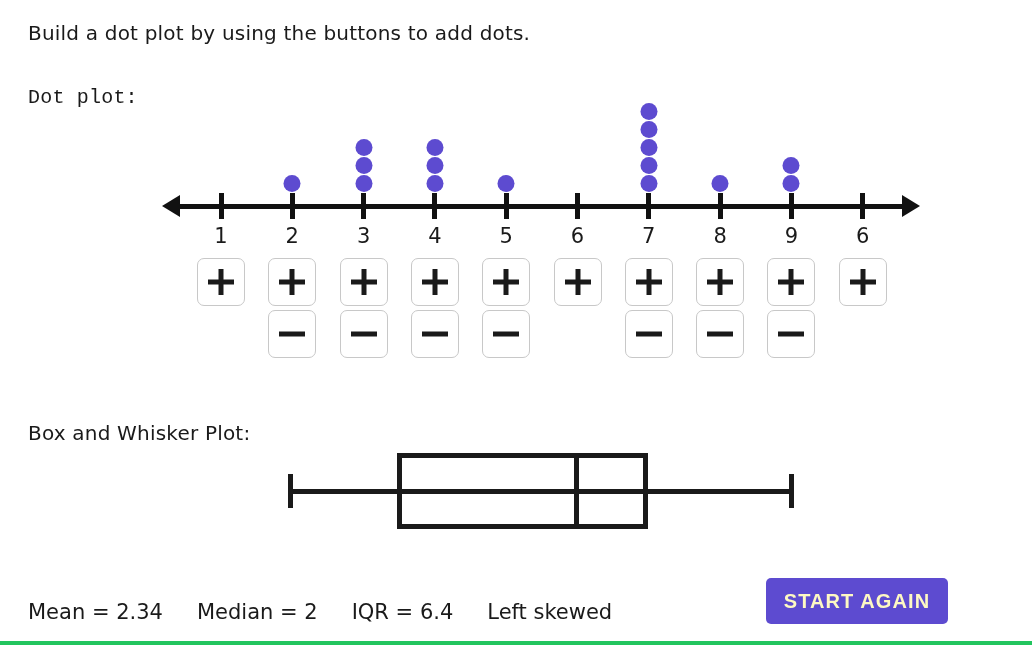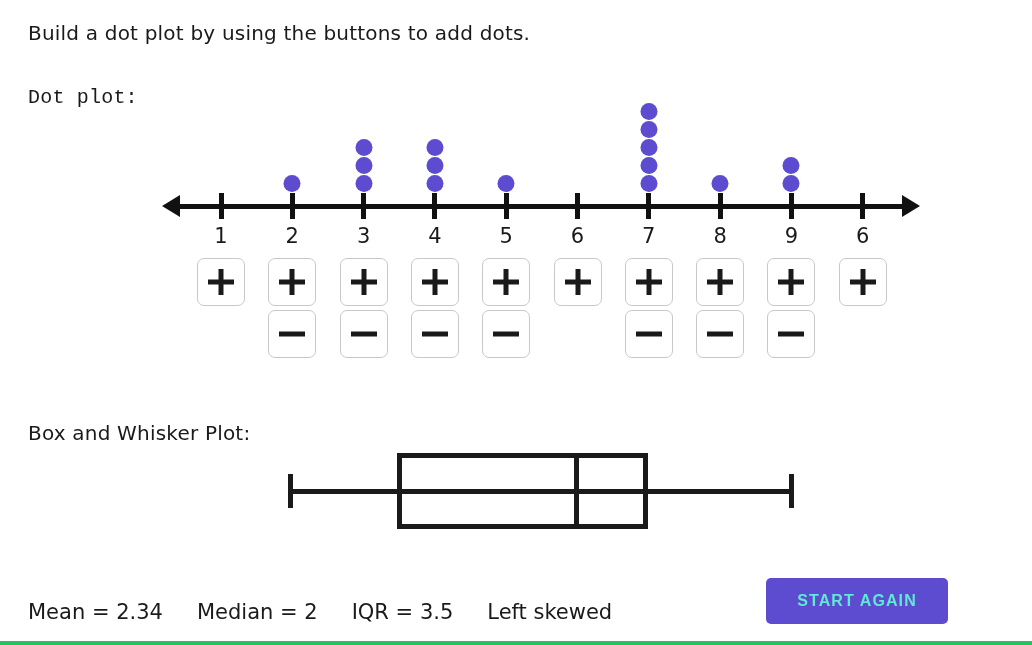--- a/index.html
+++ b/index.html
@@ -160,23 +160,23 @@
   
   #start-again {
     position: absolute;
     left: 766px;
     top: 578px;
     width: 182px;
     height: 46px;
     background: #5d4bd0;
     border: none;
     border-radius: 5px;
-    color: #5eead4;
+    color: #fef9c3;
     font-family: "Liberation Sans", sans-serif;
-    font-size: 16px;
+    font-size: 20px;
     font-weight: bold;
     letter-spacing: 1.1px;
     cursor: pointer;
     text-align: center;
     line-height: 46px;
   }
 </style>
 </head>
 <body>
 
@@ -297,17 +297,17 @@
   <div class="section-label" id="boxplot-label">Box and Whisker Plot:</div>
 
   <div id="boxplot">
       <div class="bw-line" style="left: 290px; top: 488.5px; width: 501px; height: 5px;"></div>
       <div class="bw-line" style="left: 287.5px; top: 474px; width: 5px; height: 34px;"></div>
       <div class="bw-line" style="left: 788.5px; top: 474px; width: 5px; height: 34px;"></div>
       <div class="bw-box" style="left: 397.357px; top: 453px; width: 250.5px; height: 76px;"></div>
       <div class="bw-line" style="left: 573.786px; top: 453px; width: 5px; height: 76px;"></div>
     </div>
 
-  <div class="stats" id="stats-row"><span class="stat">Mean = 2.34</span><span class="stat">Median = 2</span><span class="stat">IQR = 3.5</span><span class="stat">Left skewed</span></div>
+  <div class="stats" id="stats-row"><span class="stat">Mean = 2.34</span><span class="stat">Median = 2</span><span class="stat">IQR = 6.4</span><span class="stat">Left skewed</span></div>
 
   <div id="start-again">START AGAIN</div>
 
 </div>
 
 </body></html>

